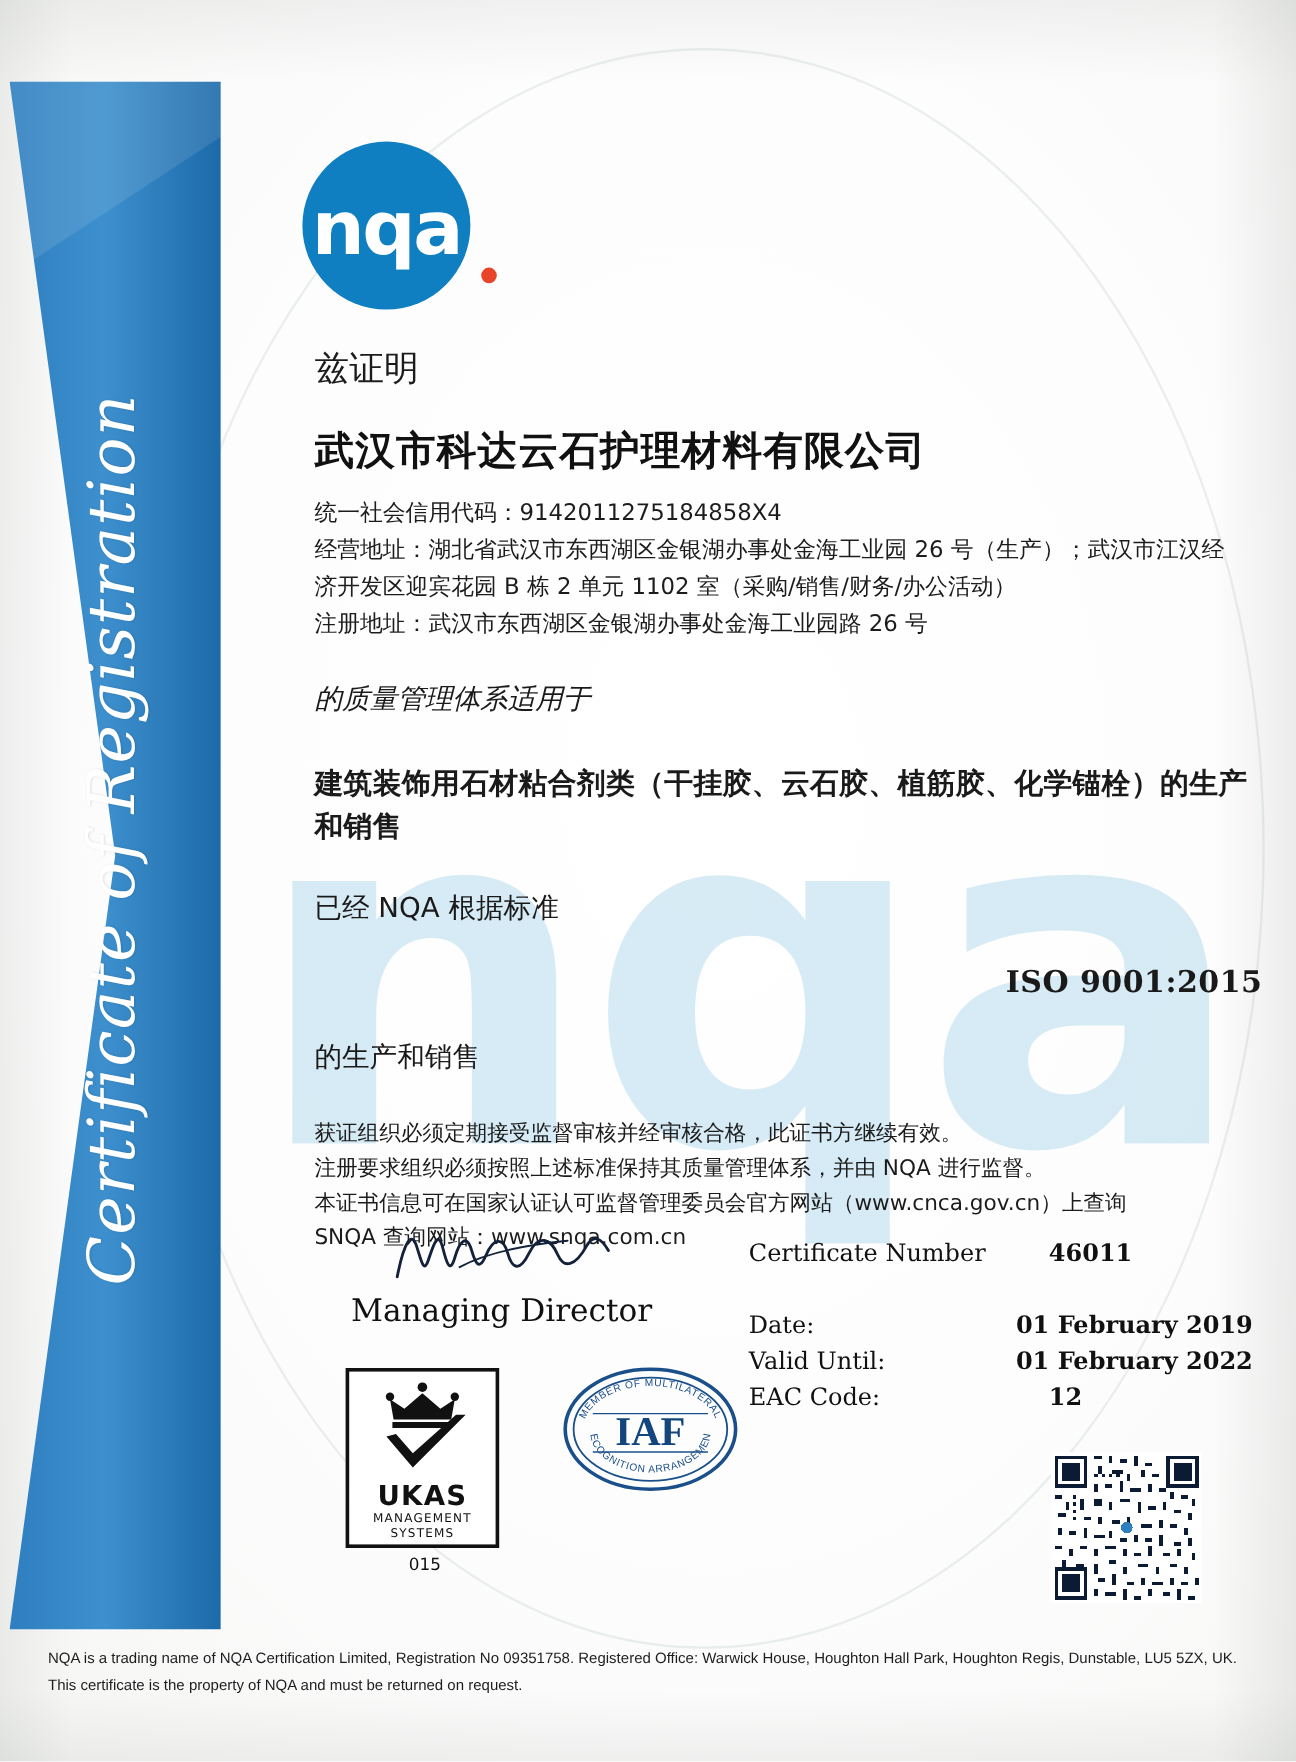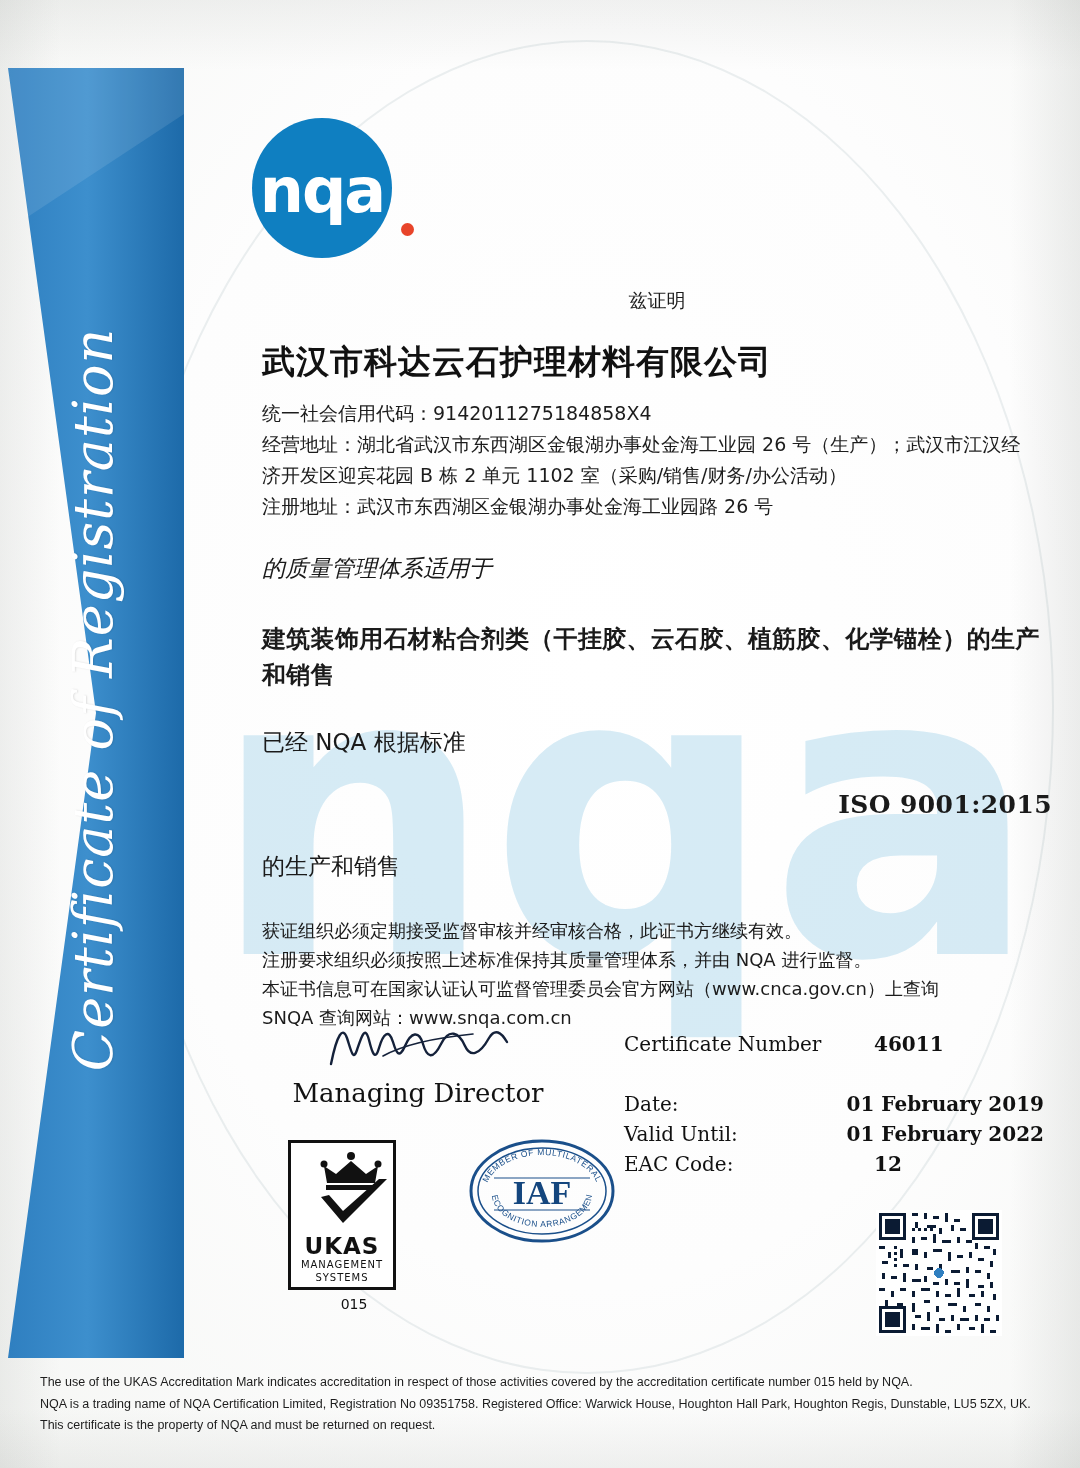--- a/index.html
+++ b/index.html
@@ -133,24 +133,23 @@
     position: absolute;
     left: 262px;
     top: 288px;
     width: 790px;
     z-index: 6;
   }
 
   .cn { font-family: "DejaVu Sans", sans-serif; }
 
   .line-intro {
-    font-size: 19px;
+    font-size: 29px;
     color: #1c1c1c;
     margin-bottom: 26px;
-    text-align: center;
   }
   .company {
     font-size: 33px;
     font-weight: 700;
     letter-spacing: 1px;
     color: #111;
     margin-bottom: 14px;
   }
   .meta {
     font-size: 19px;
@@ -242,21 +241,21 @@
   
   .ukas {
     position: absolute;
     left: 288px;
     top: 1140px;
     width: 132px;
     z-index: 6;
     text-align: center;
   }
   .ukas-box {
-    width: 108px;
+    width: 128px;
     height: 150px;
     border: 3px solid #111;
     background: #ffffff;
     box-sizing: border-box;
     padding-top: 6px;
   }
   .ukas-word {
     font-family: "DejaVu Sans", sans-serif;
     font-weight: 700;
     font-size: 23px;
@@ -544,18 +543,17 @@
         <rect x="27" y="38" width="1" height="2"></rect>
           <rect x="31" y="39" width="2" height="1"></rect>
         <rect x="35" y="38" width="1" height="3"></rect>
           <rect x="38" y="40" width="2" height="1"></rect>
       </g>
       <circle cx="21" cy="21" r="1.6" fill="#2f7fc0"></circle>
     </svg>
   </div>
 
   <div class="footer">
-    <div>The use of the UKAS Accreditation Mark indicates accreditation in respect of those activities covered by the accreditation certificate number 015 held by NQA.</div>
     <div>NQA is a trading name of NQA Certification Limited, Registration No 09351758. Registered Office: Warwick House, Houghton Hall Park, Houghton Regis, Dunstable, LU5 5ZX, UK.</div>
     <div>This certificate is the property of NQA and must be returned on request.</div>
   </div>
 
 </div>
 
 </body></html>

